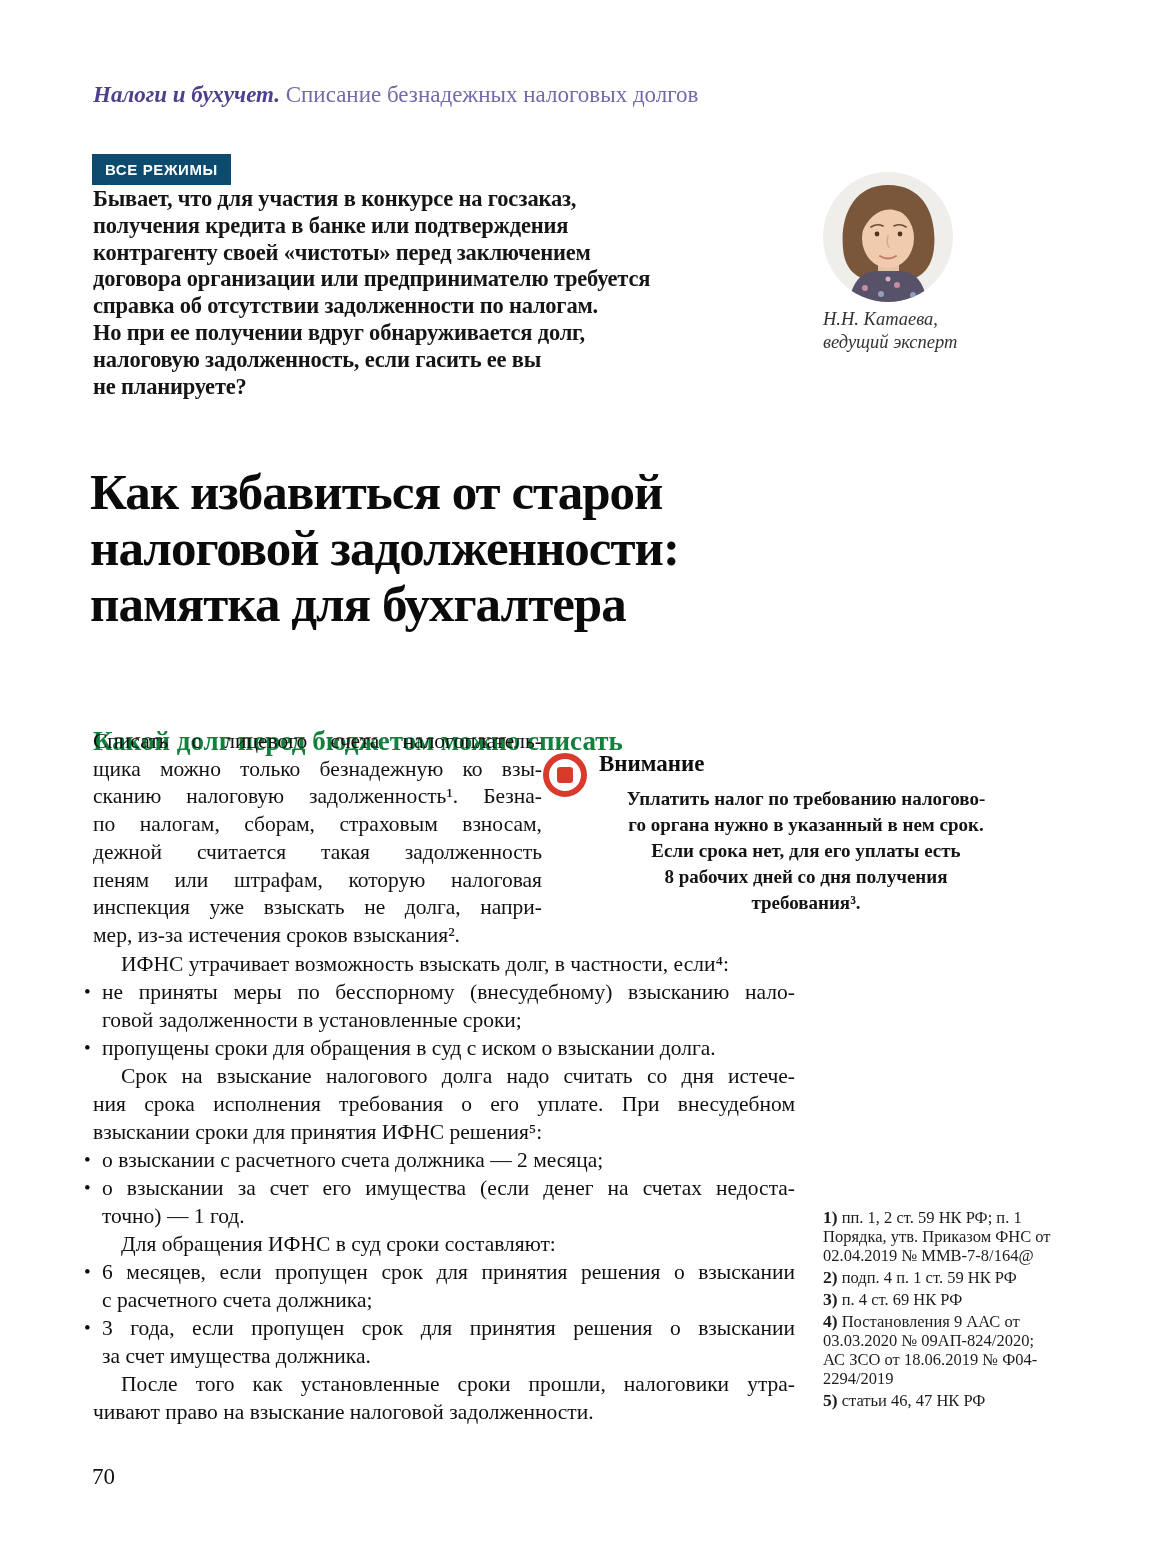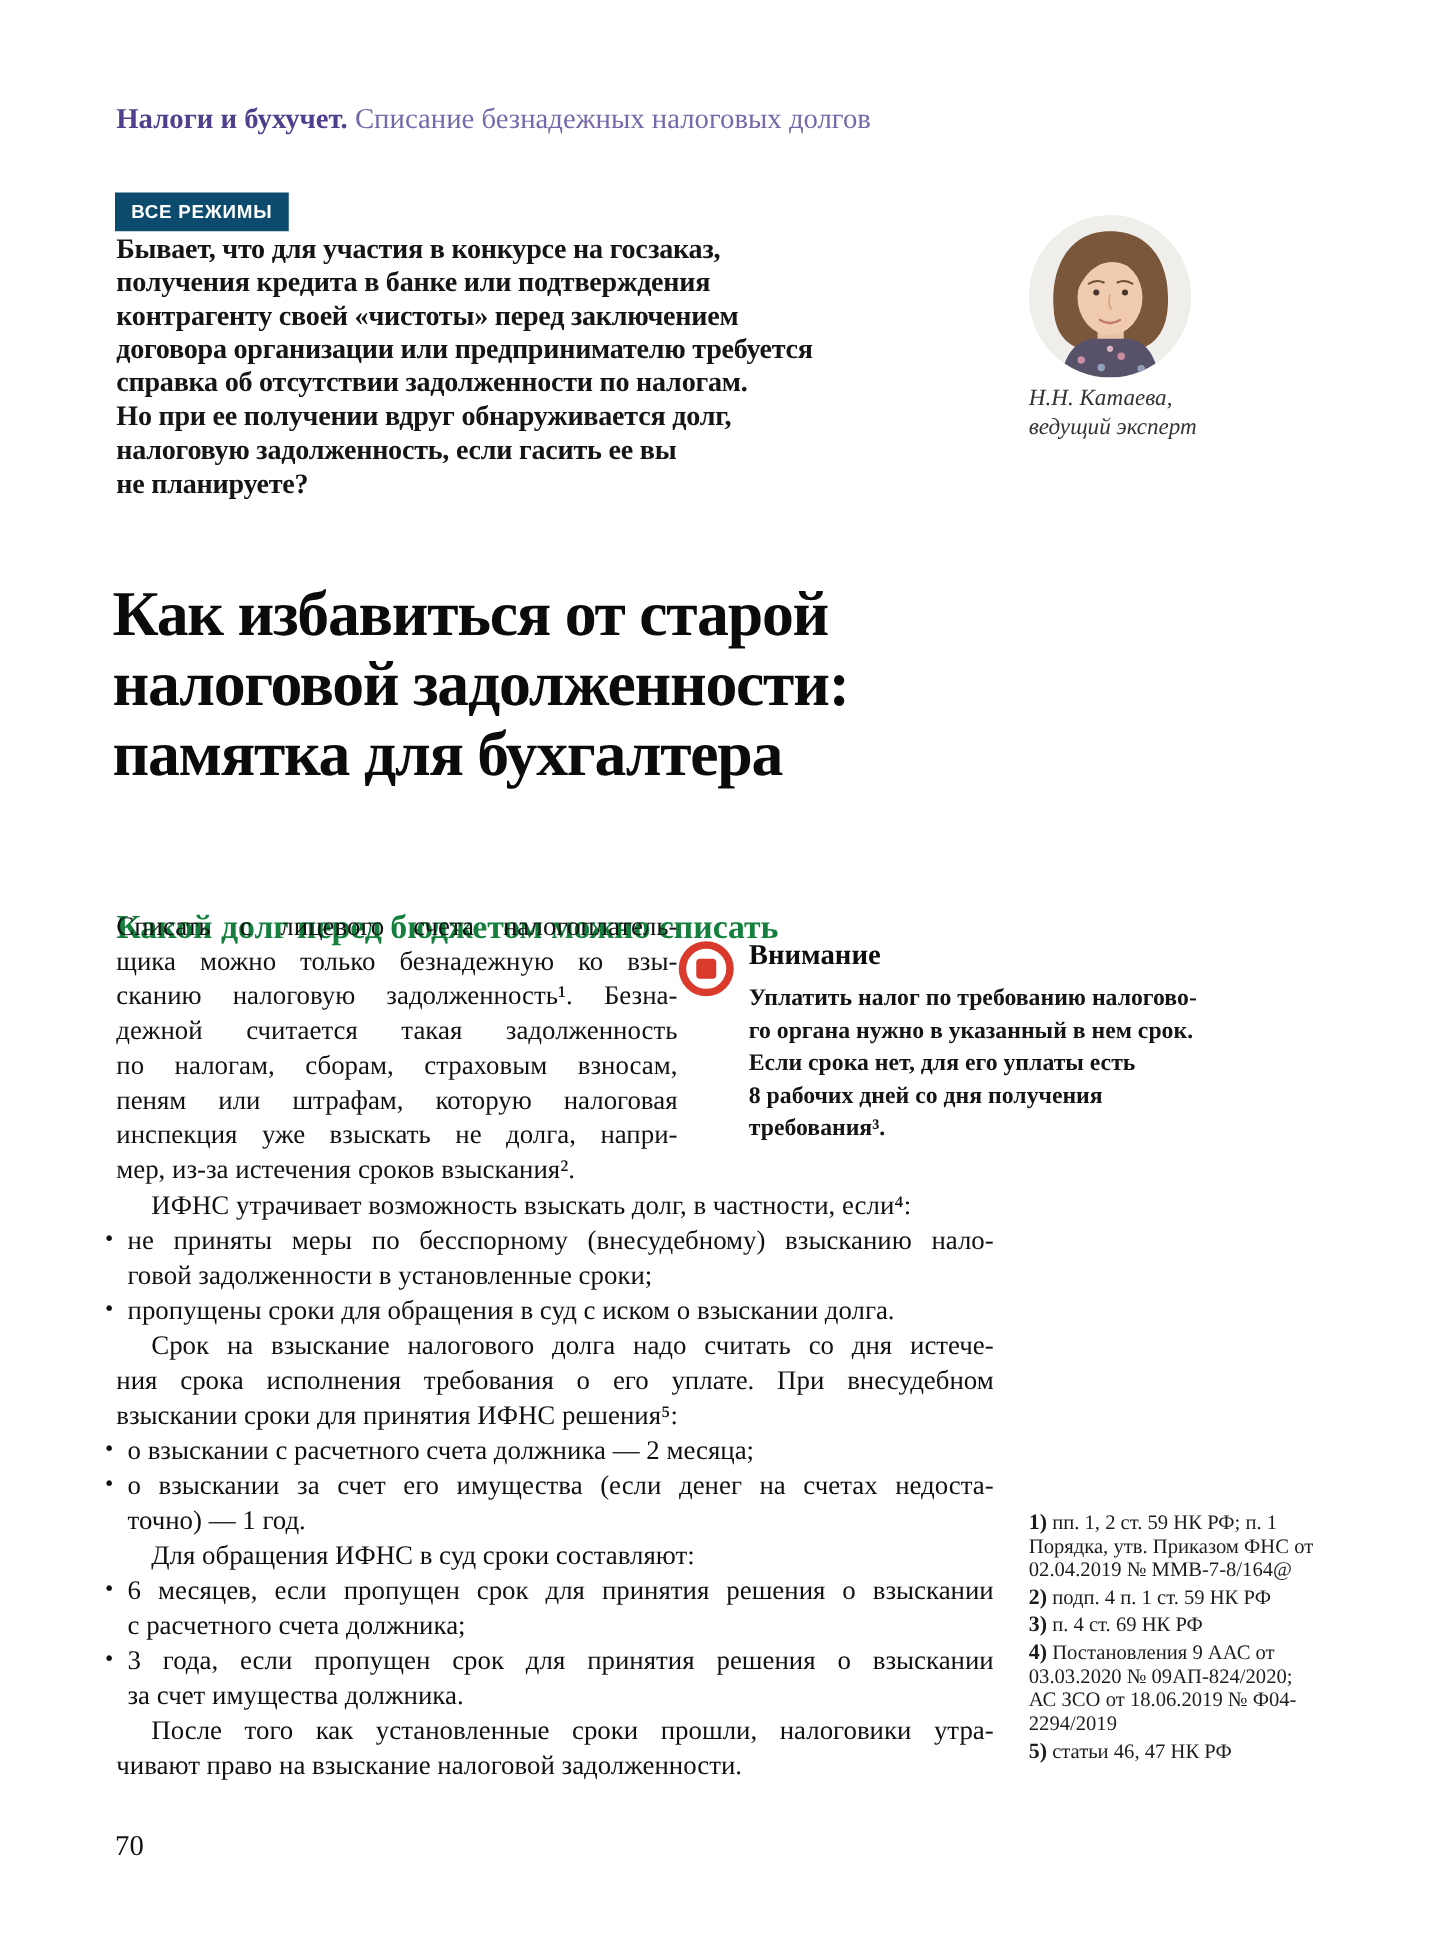--- a/index.html
+++ b/index.html
@@ -4,21 +4,21 @@
 <style>
   html,body { margin:0; padding:0; background:#ffffff; }
   .page {
     position:relative; width:1163px; height:1559px; background:#ffffff;
     font-family:"Liberation Serif","DejaVu Serif",serif; color:#111;
     overflow:hidden;
   }
 
   
   .kicker { position:absolute; left:93px; top:82px; font-size:23px; line-height:26px; white-space:nowrap; }
-  .kicker .k-bold { font-weight:bold; color:#4f3f8c; }
+  .kicker .k-bold { font-weight:bold; color:#4f3f8c;font-style:italic; }
   .kicker .k-rest { color:#7668ab; }
 
   
   .badge {
     position:absolute; left:92px; top:154px; height:31px; line-height:31px;
     background:#0c4a6e; color:#ffffff; padding:0 13px;
     font-family:"Liberation Sans","DejaVu Sans",sans-serif;
     font-weight:bold; font-size:15px; letter-spacing:0.6px; white-space:nowrap;
   }
 
@@ -44,21 +44,21 @@
   .colblock { position:absolute; left:93px; top:728px; width:449px; font-size:21.5px; line-height:27.7px; }
   .just { text-align:justify; text-align-last:justify; }
 
   .attention { position:absolute; left:543px; top:751px; width:470px; }
   .att-icon { position:absolute; left:0; top:2px; width:44px; height:44px;
               border:6px solid #d93a2c; border-radius:50%; box-sizing:border-box; }
   .att-core { position:absolute; left:50%; top:50%; width:16px; height:16px; margin:-8px 0 0 -8px;
               background:#d93a2c; border-radius:3px; }
   .att-body { margin-left:56px; }
   .att-title { font-size:23px; font-weight:bold; margin:0 0 9px; color:#0d0d0d; }
-  .att-lines { font-size:19px; font-weight:bold; line-height:26px; color:#141414; }
+  .att-lines { font-size:19px; font-weight:bold; line-height:26px; color:#141414;text-align:center; }
   .att-lines div { white-space:nowrap; }
 
   
   .flow { position:absolute; left:93px; top:950px; width:702px; font-size:21.5px; line-height:28px; color:#101010; }
   .ln-indent { text-indent:28px; }
   .ln-bullet { position:relative; padding-left:9px; }
   .ln-bullet::before { content:"\2022"; position:absolute; left:-9px; top:0; font-size:19px; }
   .ln-cont { padding-left:9px; }
 
   
@@ -130,22 +130,22 @@
     <div>налоговой задолженности:</div>
     <div>памятка для бухгалтера</div>
   </div>
 
   <div class="h2">Какой долг перед бюджетом можно списать</div>
 
   <div class="colblock">
     <div class="just">Списать с лицевого счета налогоплатель-</div>
     <div class="just">щика можно только безнадежную ко взы-</div>
     <div class="just">сканию налоговую задолженность¹. Безна-</div>
+    <div class="just">по налогам, сборам, страховым взносам,</div>
     <div class="just">дежной считается такая задолженность</div>
-    <div class="just">по налогам, сборам, страховым взносам,</div>
     <div class="just">пеням или штрафам, которую налоговая</div>
     <div class="just">инспекция уже взыскать не долга, напри-</div>
     <div>мер, из-за истечения сроков взыскания².</div>
   </div>
 
   <div class="attention">
     <div class="att-icon">
       <div class="att-core"></div>
     </div>
     <div class="att-body">

